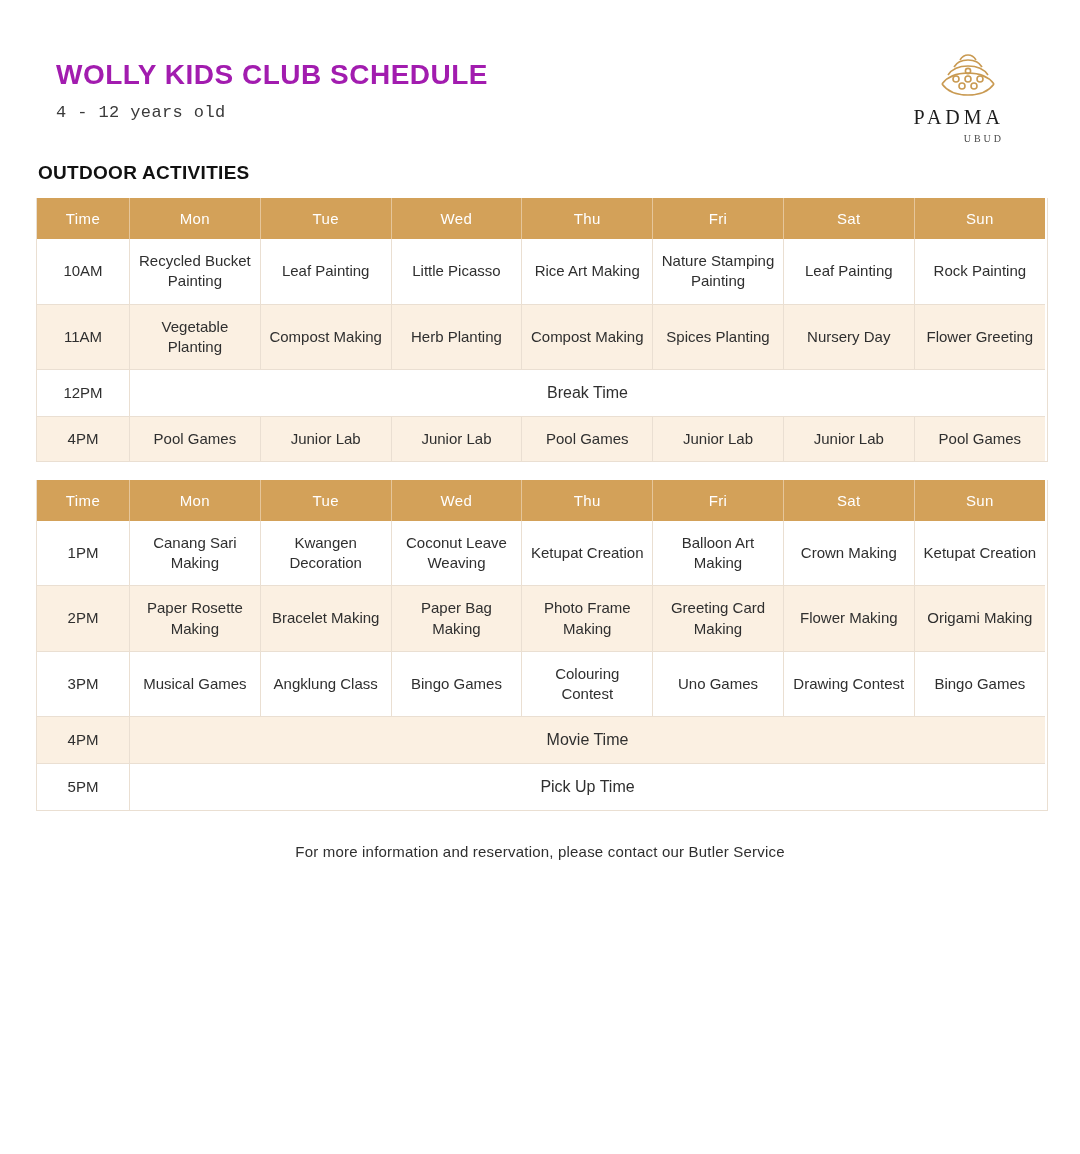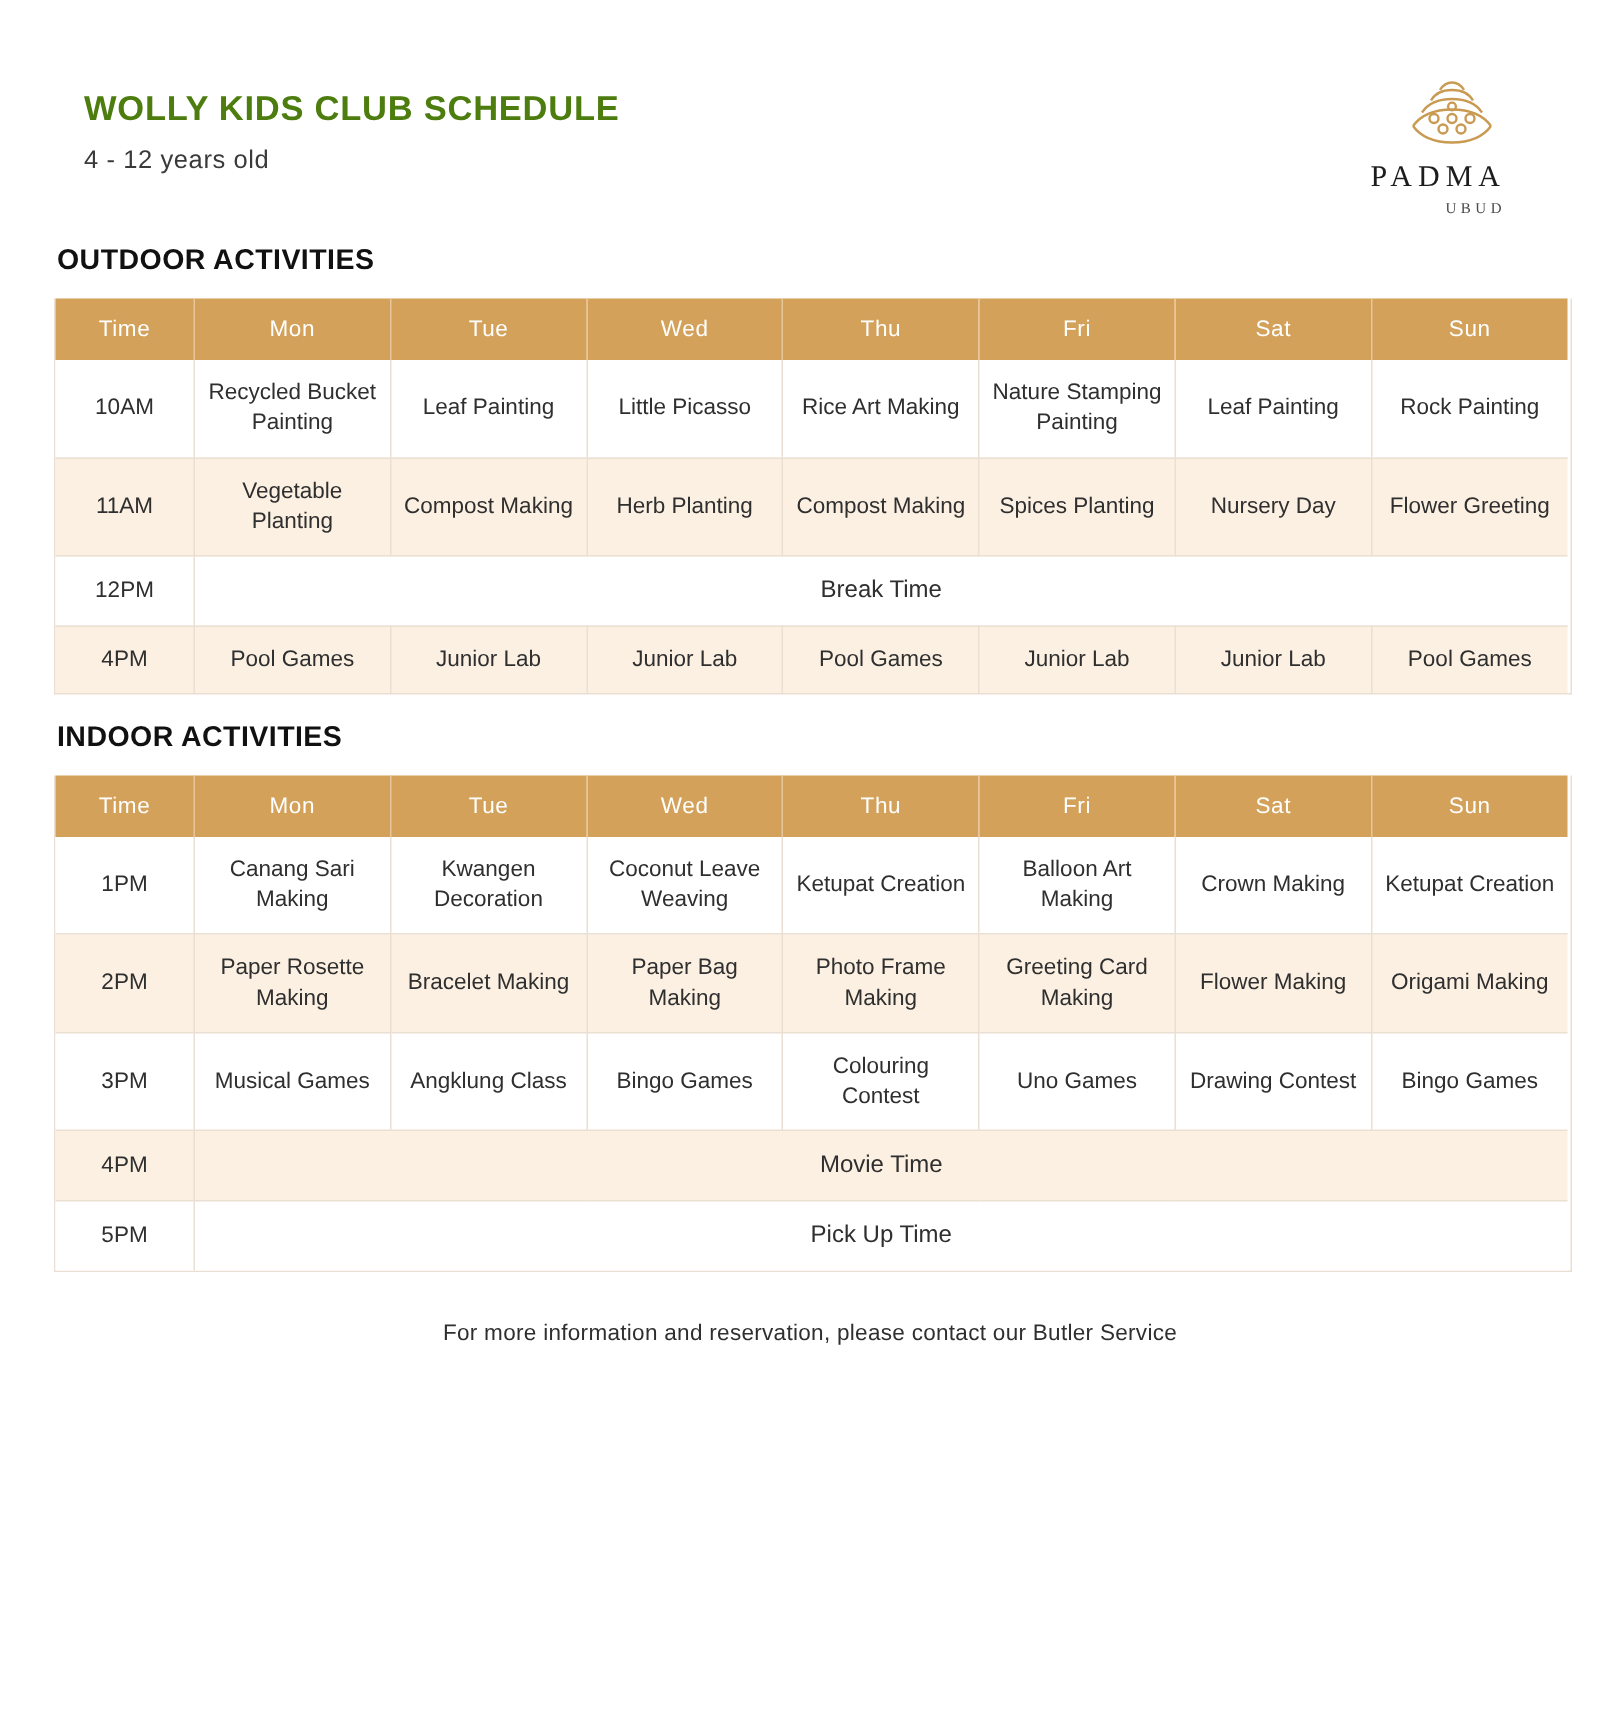--- a/index.html
+++ b/index.html
@@ -24,32 +24,33 @@
   }
   
   .header {
     display: flex;
     align-items: flex-start;
     justify-content: space-between;
     padding: 0 18px 0 20px;
   }
   .title-block { padding-top: 16px; }
   .main-title {
-    font-size: 23px;
+    font-size: 28px;
     font-weight: bold;
     letter-spacing: 0.5px;
-    color: #4d7c0f;
+    color: #a21caf;
     margin: 0;
     line-height: 1.1;
   }
   .subtitle {
     font-size: 17px;
     color: #3a3a3a;
     margin: 12px 0 0 0;
     letter-spacing: 0.4px;
+    font-family: Liberation Mono, monospace;
   }
   .logo-block {
     text-align: right;
     padding-top: 8px;
     padding-right: 22px;
   }
   .logo-mark {
     display: block;
     margin: 0 auto 6px auto;
   }
@@ -204,21 +205,20 @@
             <td>Junior Lab</td>
             <td>Junior Lab</td>
             <td>Pool Games</td>
           </tr>
         </tbody>
       </table>
     </div>
   </div>
 
   <div class="section">
-    <h2 class="section-title">INDOOR ACTIVITIES</h2>
     <div class="tbl-wrap">
       <table class="schedule">
         <thead>
           <tr>
             <th class="time-col">Time</th>
             <th>Mon</th>
             <th>Tue</th>
             <th>Wed</th>
             <th>Thu</th>
             <th>Fri</th>

